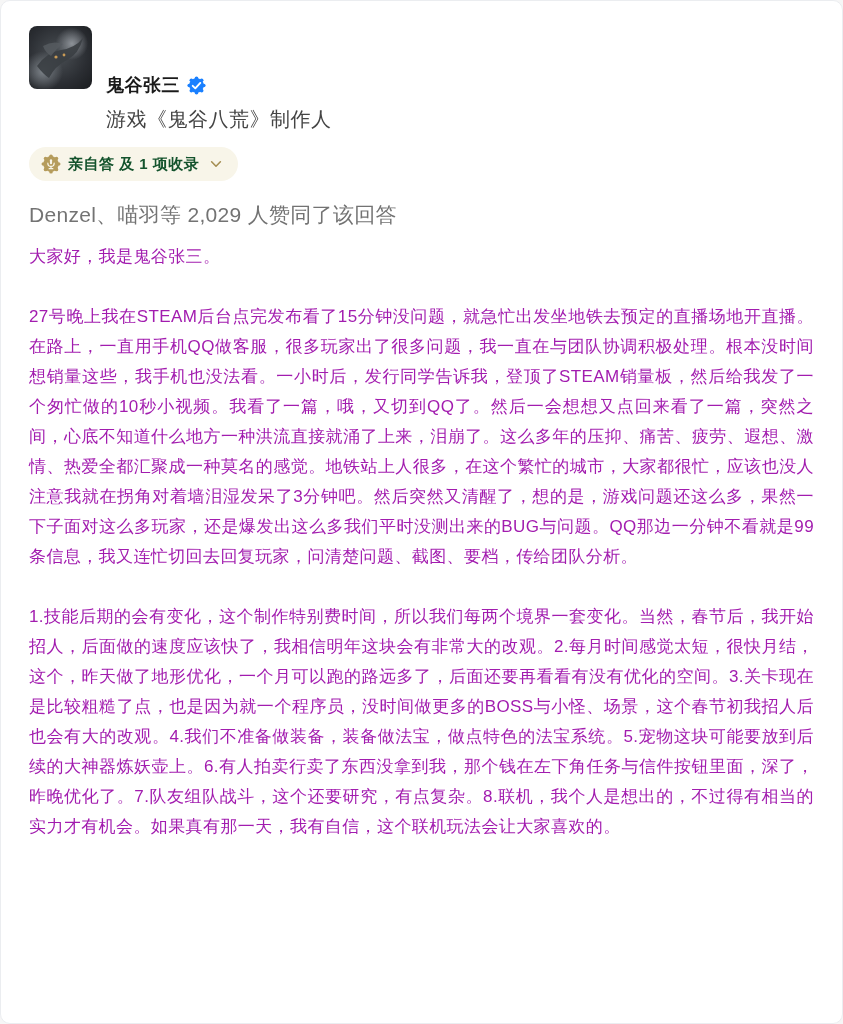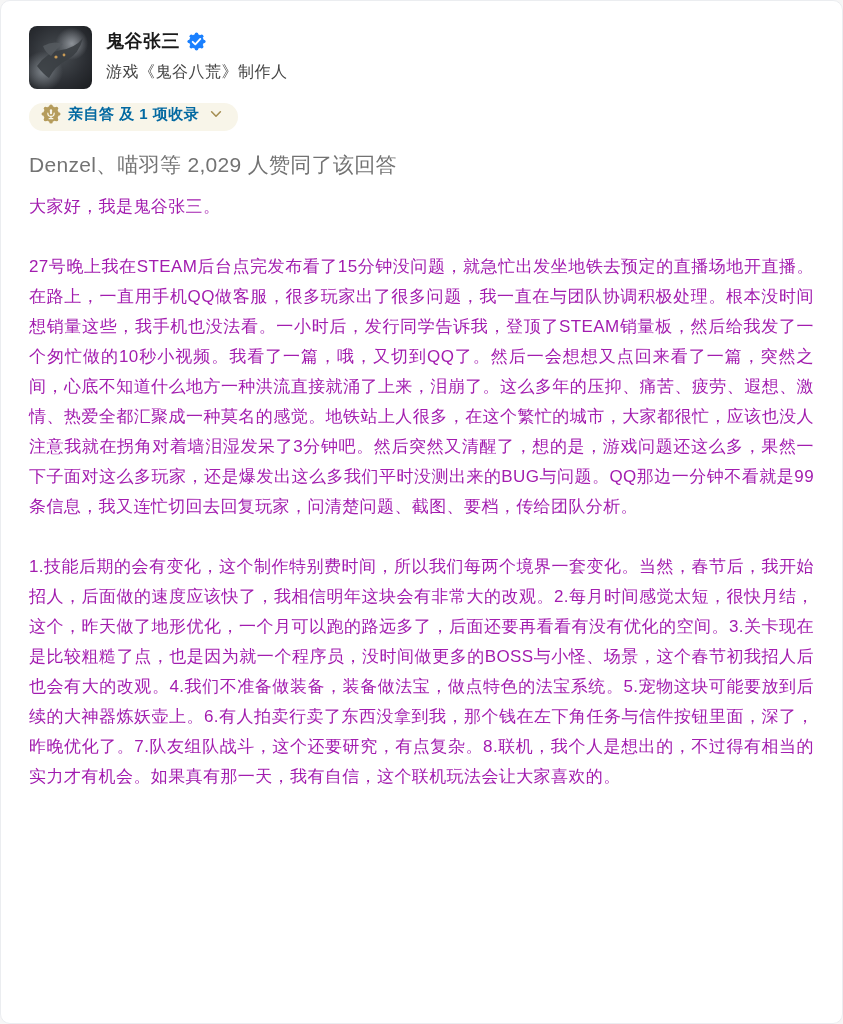--- a/index.html
+++ b/index.html
@@ -24,49 +24,49 @@
     border-radius: 8px;
     background:
       radial-gradient(circle at 68% 28%, #8d9298 0%, rgba(141,146,152,0) 26%),
       radial-gradient(circle at 22% 72%, #7c8288 0%, rgba(124,130,136,0) 30%),
       radial-gradient(circle at 45% 45%, #4b5055 0%, #2b2e33 60%, #1a1c1f 100%);
     position: relative;
     overflow: hidden;
     flex: 0 0 auto;
   }
   .avatar svg { position: absolute; inset: 0; }
-  .author-meta { margin-left: 14px; padding-top: 3px; }
+  .author-meta { margin-left: 14px; padding-top: 3px; margin-top: 44px; }
   .author-name-row { display: flex; align-items: center; }
   .author-name {
     font-size: 18px;
     font-weight: bold;
     color: #1a1a1a;
     letter-spacing: 0.5px;
   }
   .verified { margin-left: 7px; display: inline-flex; }
   .author-bio {
     margin-top: 9px;
-    font-size: 16px;
+    font-size: 20px;
     color: #444444;
     letter-spacing: 0.5px;
   }
   
   .badge-row { margin-top: 14px; }
   .badge-pill {
     display: inline-flex;
     align-items: center;
     gap: 7px;
     background: #f8f5e9;
     border: none;
     border-radius: 18px;
-    padding: 1px 15px 7px 12px;
+    padding: 7px 15px 7px 12px;
     font-family: inherit;
     font-size: 15px;
     font-weight: bold;
-    color: #0369a1;
+    color: #14532d;
     letter-spacing: 0.5px;
     cursor: pointer;
   }
   .badge-pill .chev { margin-left: 3px; display: inline-flex; }
   
   .vote-line {
     margin-top: 20px;
     font-size: 21px;
     color: #737373;
     letter-spacing: 0.3px;

